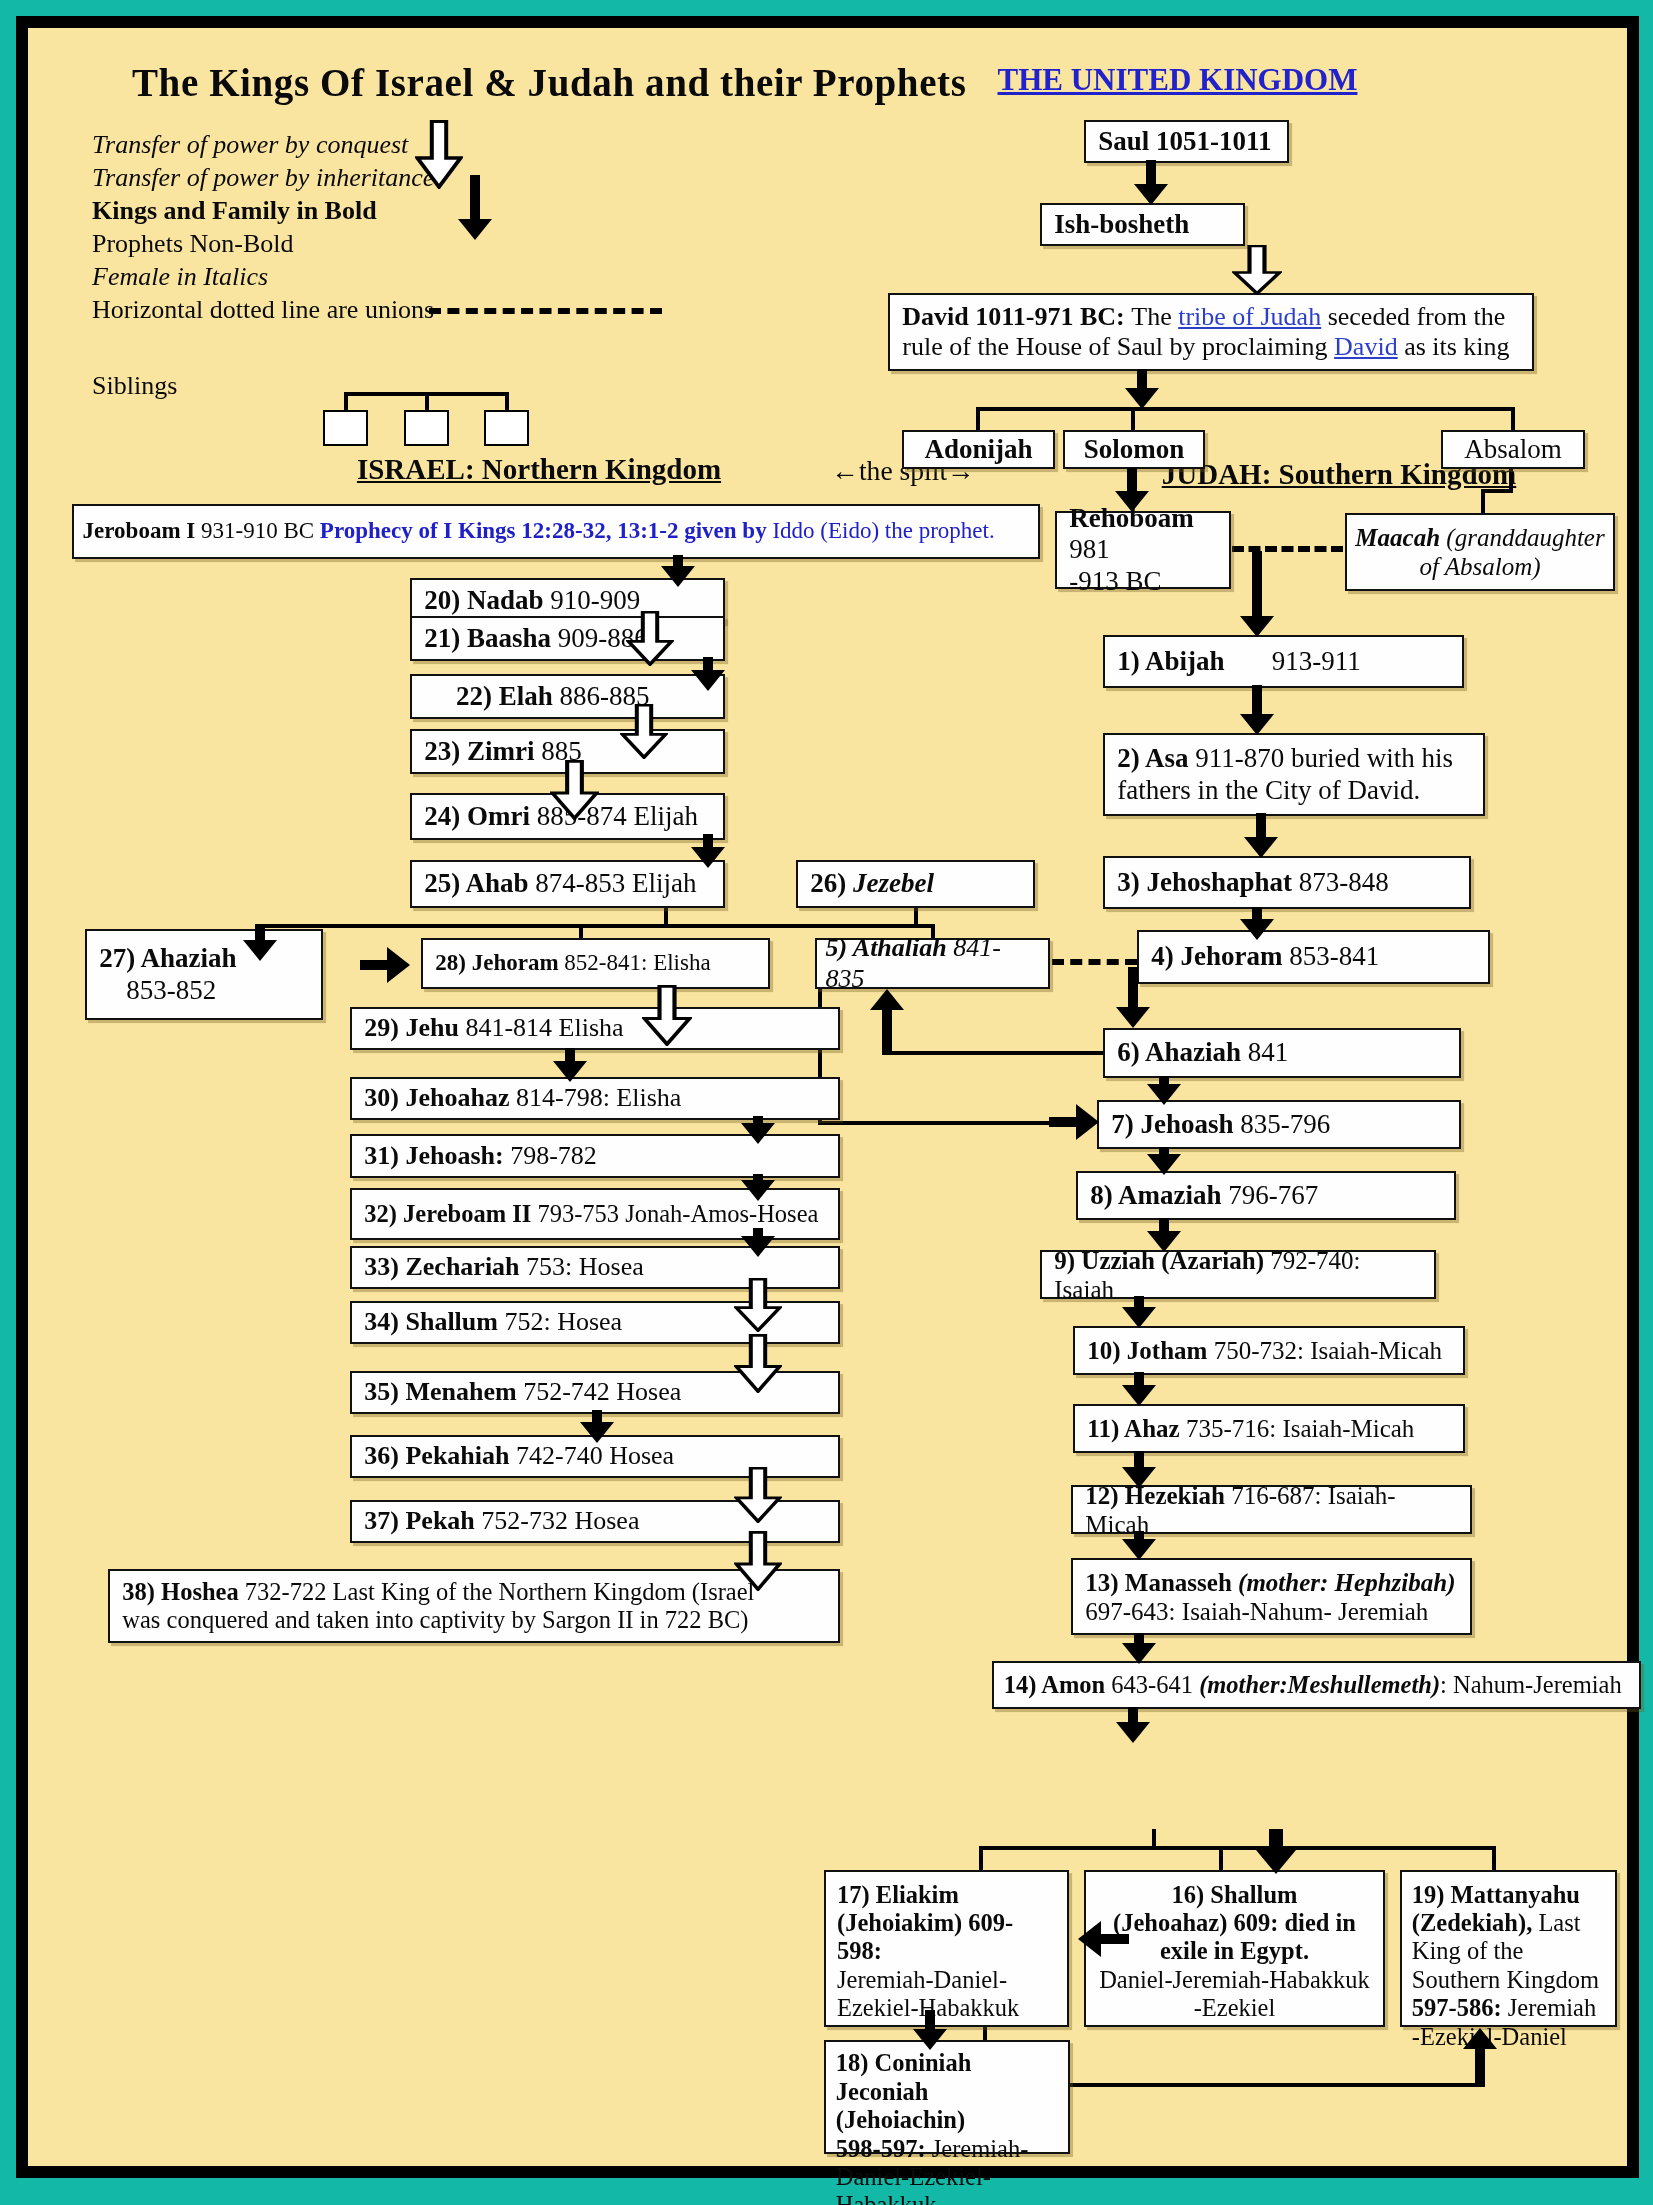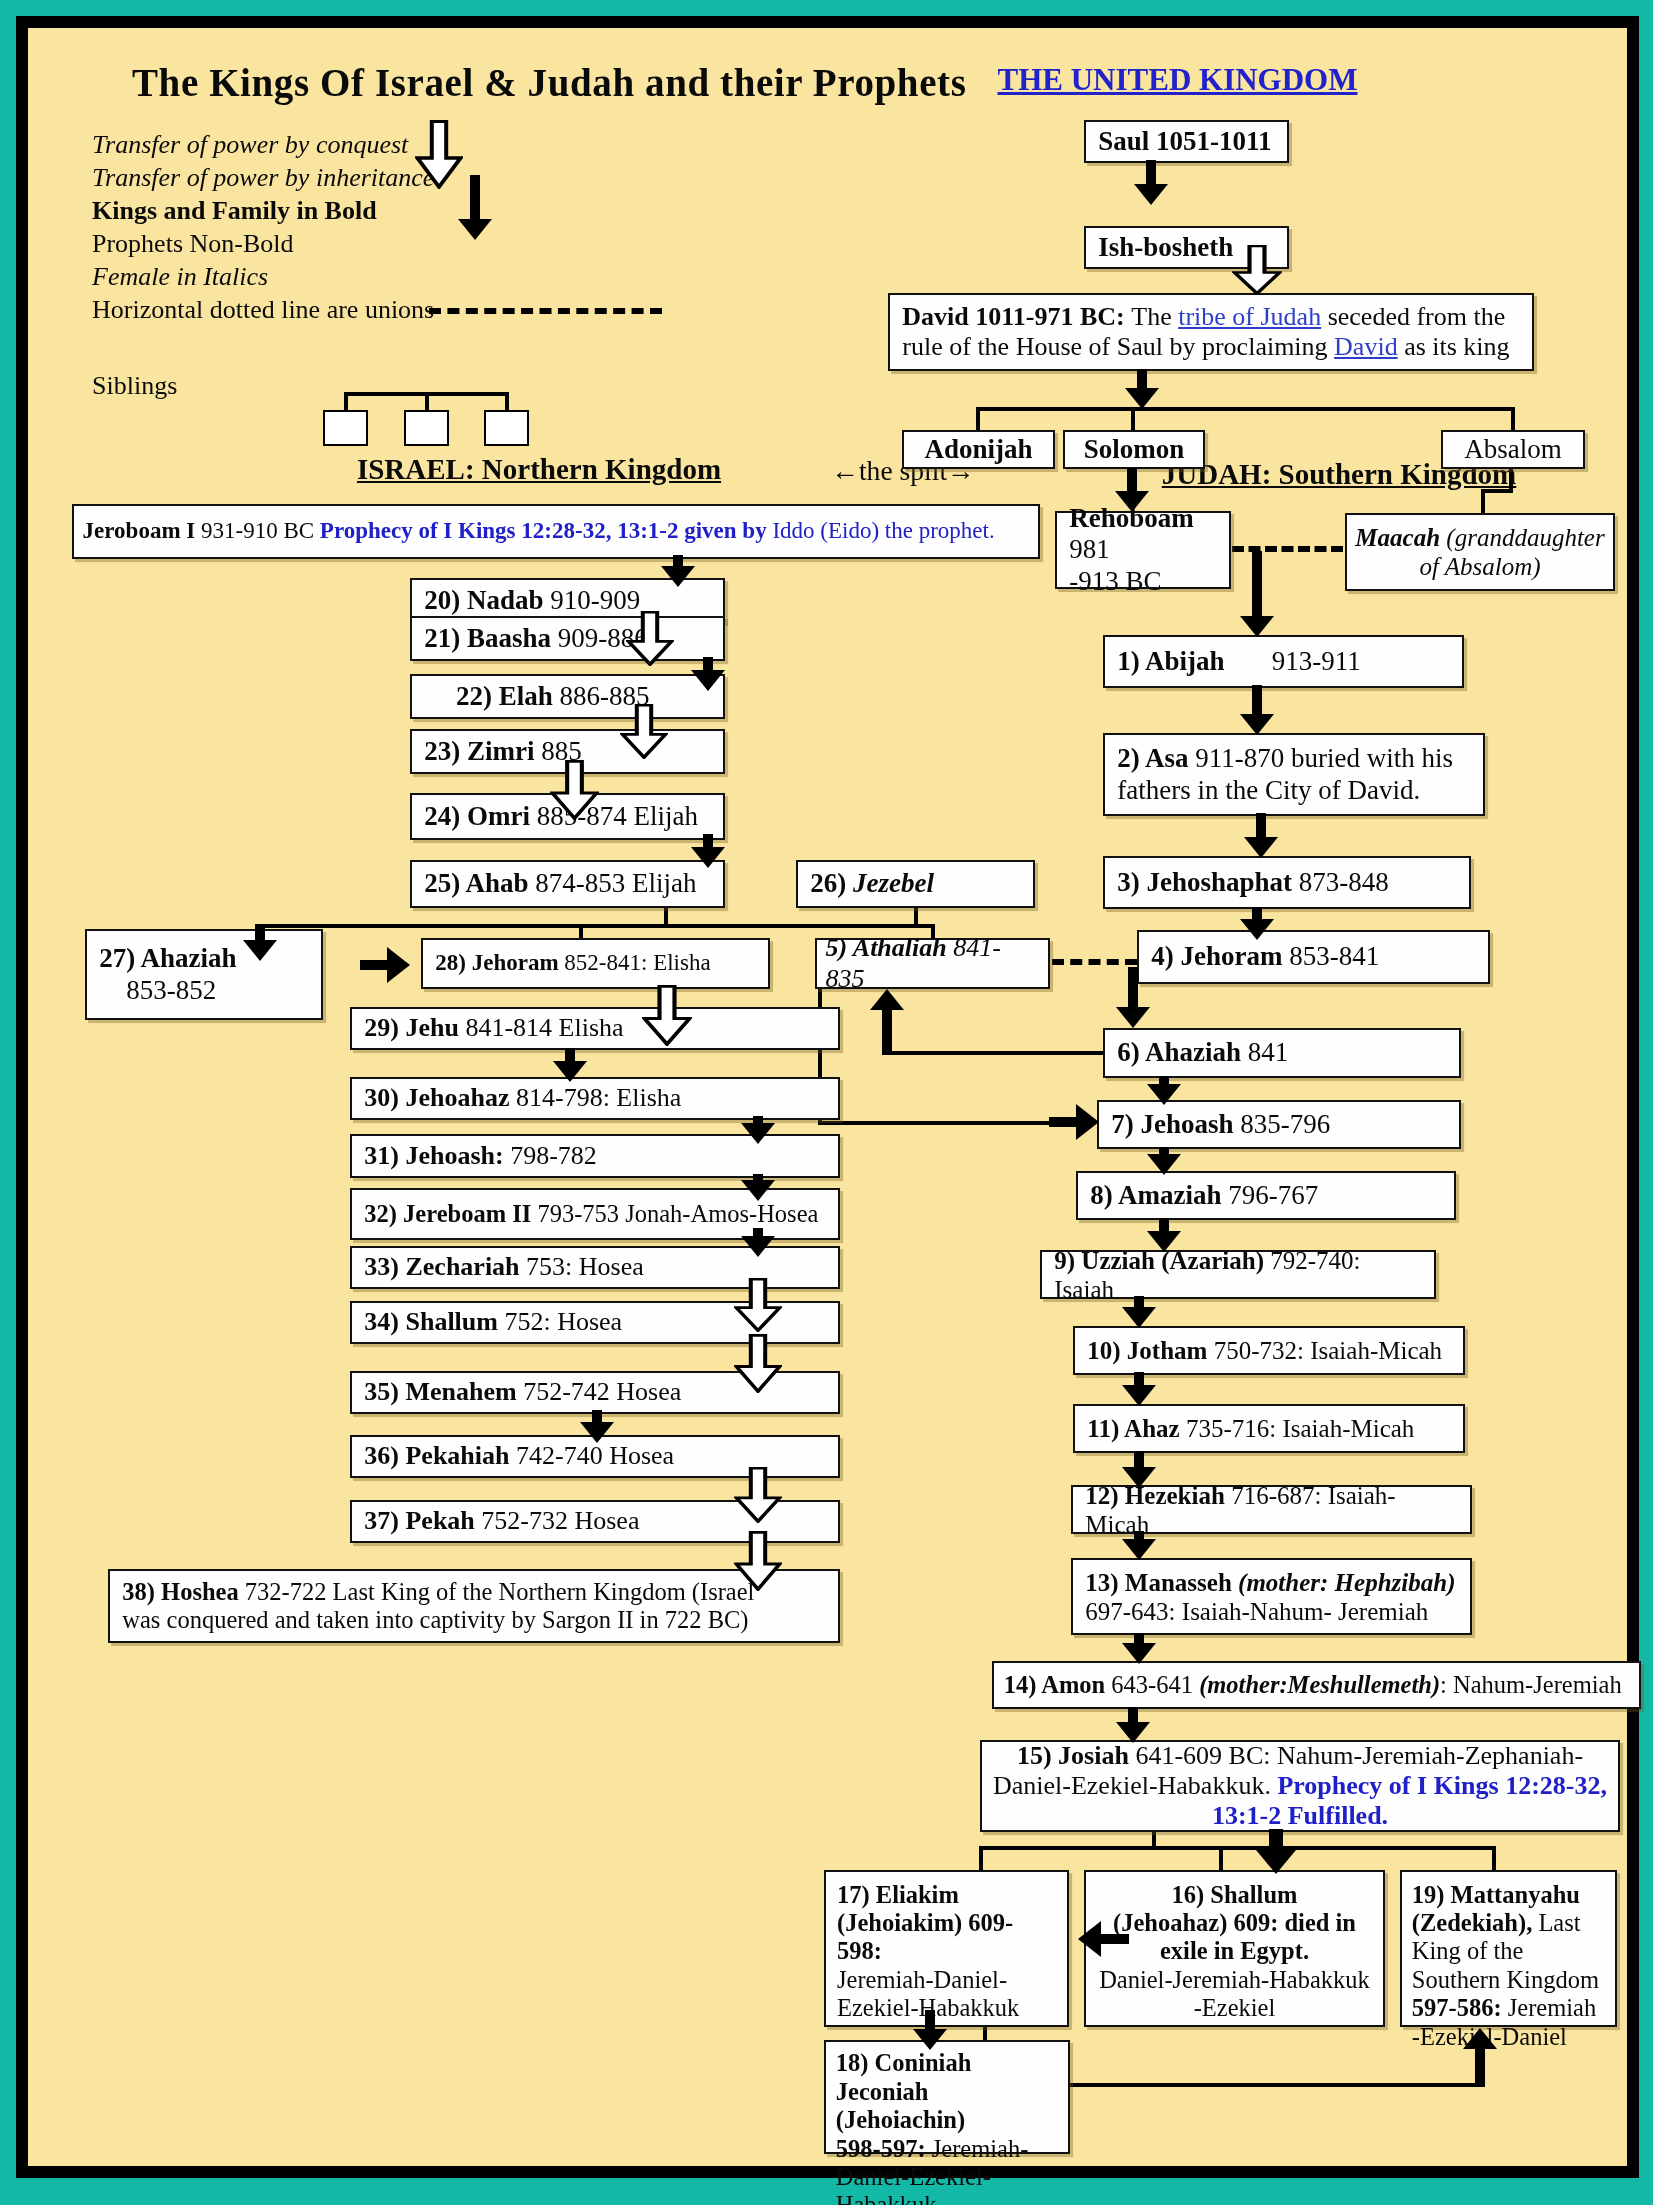--- a/index.html
+++ b/index.html
@@ -72,21 +72,21 @@
   <div class="sb" style="left:404px;top:410px;"></div>
   <div class="sb" style="left:484px;top:410px;"></div>
 
   <div class="bx" style="left:1084px;top:120px;width:205px;height:43px;">
       <div class="tx"><span class="bold">Saul 1051-1011</span></div>
     </div>
   <div class="ad" style="left:1134px;top:160px;height:45px;">
       <span class="sh"></span>
       <span class="hd"></span>
     </div>
-  <div class="bx" style="left:1084px;top:203px;width:205px;height:43px;margin-top:23px;">
+  <div class="bx" style="left:1040px;top:203px;width:205px;height:43px;">
       <div class="tx"><span class="bold">Ish-bosheth</span></div>
     </div>
   <svg class="wa" style="left:1232px;top:245px;width:50px;height:50px;" viewBox="0 0 60 100" preserveAspectRatio="none">
       <path d="M21 2 H39 V55 H57 L30 97 L3 55 H21 Z" fill="#fff" stroke="#000" stroke-width="5"></path>
     </svg>
   <div class="bx" style="left:888px;top:293px;width:646px;height:78px;font-size:26px;">
       <div class="tx"><span class="bold">David 1011-971 BC: </span><span>The </span><span class="link">tribe of Judah</span><span> seceded from the rule of the House of Saul by proclaiming </span><span class="link">David</span><span> as its king</span></div>
     </div>
 
   <div class="ad" style="left:1125px;top:369px;height:40px;">
@@ -369,23 +369,20 @@
       <span class="sh"></span>
       <span class="hd"></span>
     </div>
   <div class="bx" style="left:992px;top:1661px;width:649px;height:48px;font-size:24.5px;padding:2.5px 9.8px;">
       <div class="tx"><span class="bold">14) Amon </span><span>643-641 </span><span class="bold ital">(mother:Meshullemeth)</span><span>: Nahum-Jeremiah</span></div>
     </div>
   <div class="ad" style="left:1116px;top:1707px;height:36px;">
       <span class="sh"></span>
       <span class="hd"></span>
     </div>
-  <div class="bx c" style="left:980px;top:1740px;width:640px;height:92px;font-size:26px;padding:2.5px 9.8px;">
-      <div class="tx"><span class="bold">15) Josiah </span><span>641-609 BC: Nahum-Jeremiah-Zephaniah-Daniel-Ezekiel-Habakkuk. </span><span class="blue">Prophecy of I Kings 12:28-32, 13:1-2 Fulfilled.</span></div>
-    </div>
 
   <div class="vl" style="left:1152px;top:1829px;height:21px;"></div>
   <div class="hl" style="left:980px;top:1846px;width:516px;"></div>
   <div class="vl" style="left:979px;top:1846px;height:24.5px;"></div>
   <div class="vl" style="left:1219px;top:1846px;height:24.5px;"></div>
   <div class="vl" style="left:1492px;top:1846px;height:24.5px;"></div>
   <div class="ad big" style="left:1256px;top:1829px;height:45px;">
       <span class="sh"></span>
       <span class="hd"></span>
     </div>

